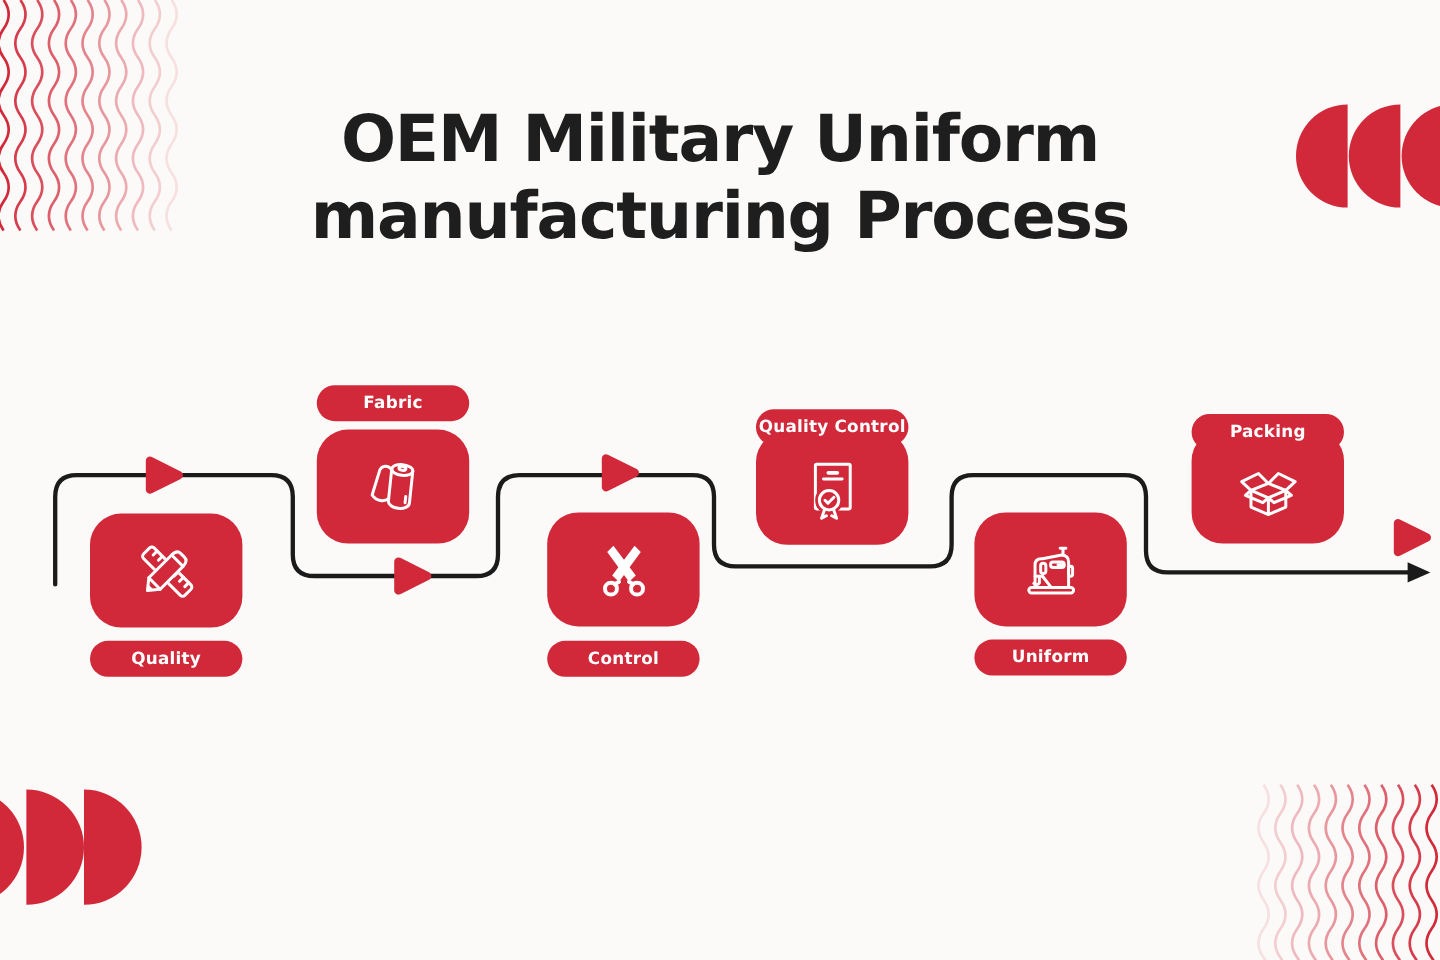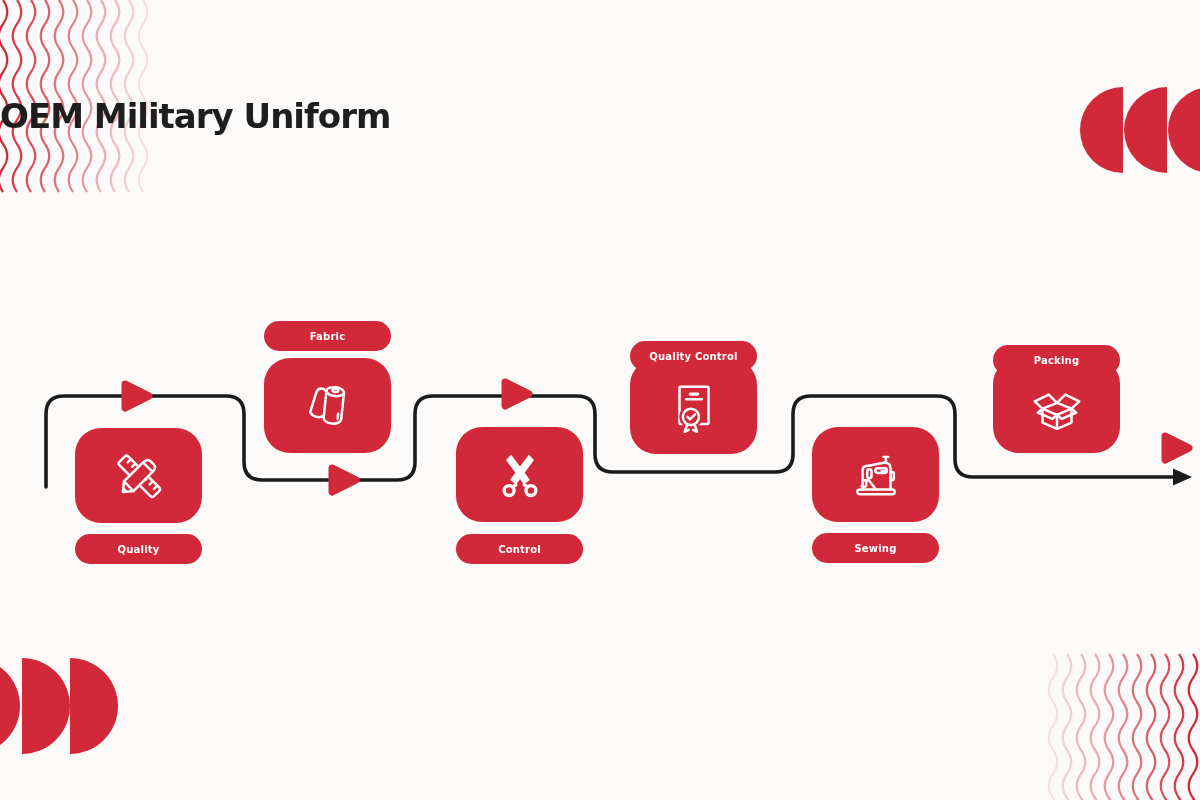--- a/index.html
+++ b/index.html
@@ -15,32 +15,32 @@
     overflow:hidden;
   }
   #bg{position:absolute;left:0;top:0;width:1200px;height:800px;}
   .red-fill{fill:var(--red);}
   .red-stroke{stroke:var(--red);fill:none;}
   .flow-line{stroke:var(--ink);stroke-width:3.6;fill:none;stroke-linecap:round;}
   .flow-arrowhead{fill:var(--ink);}
   .tri{fill:var(--red);stroke:var(--red);stroke-width:7;stroke-linejoin:round;}
 
   .title{
-    position:absolute;left:0;top:84px;width:1200px;
-    color:var(--title);font-weight:800;font-size:34px;line-height:64px;
+    position:absolute;left:0;top:84px;width:1200px;text-align:center;
+    color:var(--title);font-weight:800;font-size:54px;line-height:64px;
     letter-spacing:-1px;
   }
   .step{position:absolute;width:127px;}
   .step-card{
     position:absolute;left:0;width:127px;height:95px;background:var(--red);
     border-radius:26px;display:flex;align-items:center;justify-content:center;
   }
   .step-pill{
     position:absolute;left:0;width:127px;height:30px;background:var(--red);
-    border-radius:15px;color:#fff;font-weight:bold;font-size:10px;
+    border-radius:15px;color:#fff;font-weight:bold;font-size:14px;
     letter-spacing:.2px;display:flex;align-items:center;justify-content:center;
     white-space:nowrap;
   }
   .icon{width:58px;height:58px;stroke:#fff;stroke-width:2.4;fill:none;
         stroke-linecap:round;stroke-linejoin:round;}
   .icon .knock{stroke:var(--red);fill:var(--red);}
   .icon .wfill{fill:#fff;stroke:none;}
   .icon .thick{stroke-width:3.2;}
 
   
@@ -109,20 +109,21 @@
     <g>
       <path class="tri" transform="translate(136,396)" d="M-11,-12 L13,0 L-11,12 Z"></path>
       <path class="tri" transform="translate(343,480)" d="M-11,-12 L13,0 L-11,12 Z"></path>
       <path class="tri" transform="translate(516,394)" d="M-11,-12 L13,0 L-11,12 Z"></path>
       <path class="tri" transform="translate(1176,448)" d="M-11,-12 L13,0 L-11,12 Z"></path>
     </g>
   </svg>
 
   <div class="title">
     <div>OEM Military Uniform</div>
+    <div>manufacturing Process</div>
   </div>
 
   <div class="step s1">
     <div class="step-card">
       <svg class="icon" viewBox="0 0 56 56">
         <g transform="rotate(45 28 28)">
           <rect x="5" y="22" width="47" height="12" rx="2.5"></rect>
           <path d="M11,22 v4.5 M17,22 v4.5 M23,22 v4.5 M29,22 v4.5 M35,22 v4.5 M41,22 v4.5 M47,22 v4.5"></path>
         </g>
         <g transform="rotate(-45 28 28)">
@@ -188,21 +189,21 @@
         <path d="M15,42 V24 q0,-5 5,-5 h1 L36.5,16 q5.5,0.5 5.5,5.5 V42"></path>
         <path d="M15,33 h6 l7,9"></path>
         <rect x="19.5" y="22.5" width="4.2" height="8.5" rx="2.1"></rect>
         <rect x="27.5" y="21.5" width="11" height="4.5" rx="2"></rect>
         <path d="M33.5,23.8 h3.5"></path>
         <path d="M37.5,16 v-5.5 M35.2,10.5 h4.6"></path>
         <rect x="42" y="25" width="3.2" height="8" rx="1.6"></rect>
         <path d="M18.5,33 v5.5 m0,0 q-2.8,2.4 -4.5,0.3"></path>
       </svg>
     </div>
-    <div class="step-pill">Sewing</div>
+    <div class="step-pill">Uniform</div>
   </div>
 
   <div class="step s6">
     <div class="step-card">
       <svg class="icon" viewBox="0 0 56 56">
         <path d="M14,30.5 L28,36.5 L42,30.5 L28,25 Z"></path>
         <path d="M14,30.5 V44 L28,50 L42,44 V30.5 M28,36.5 V50"></path>
         <path d="M14,30.5 L6.5,23.5 L20,17 L28,25"></path>
         <path d="M42,30.5 L49.5,23.5 L36,17 L28,25"></path>
         <path d="M14,30.5 L9.5,34.5 L23.5,40.5 L28,36.5"></path>

